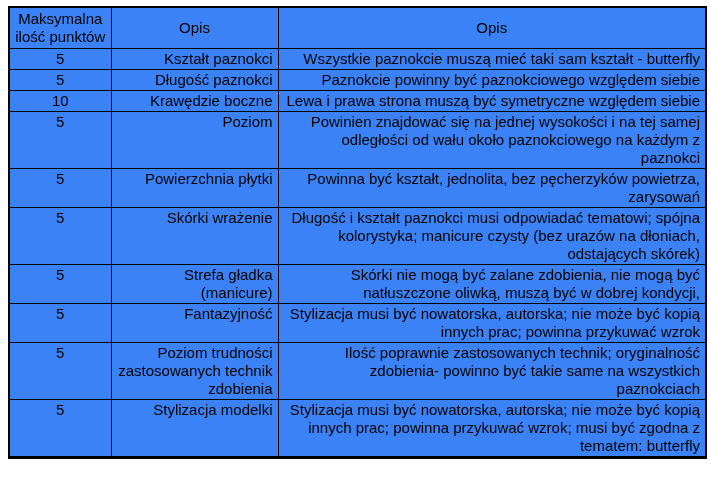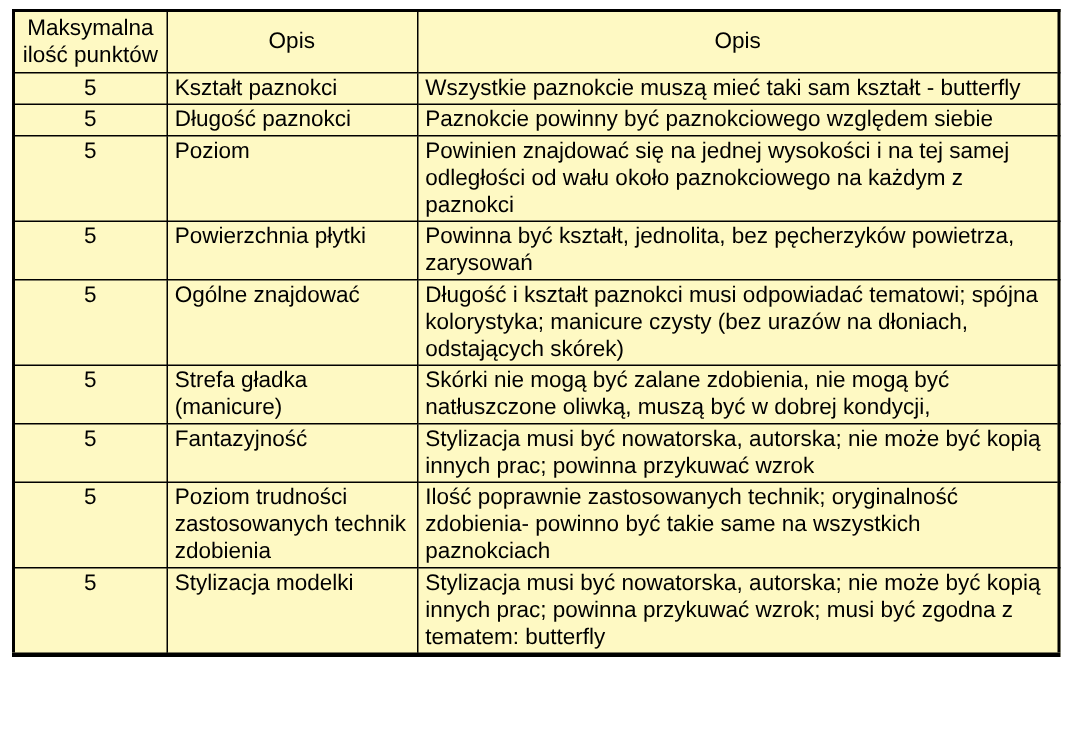--- a/index.html
+++ b/index.html
@@ -18,42 +18,42 @@
     position: absolute;
     left: 8px;
     top: 6px;
   }
   table.criteria {
     border-collapse: collapse;
     table-layout: fixed;
     width: 697px;
     border: 2px solid #000000;
     border-bottom-width: 3px;
-    background: #fef9c3;
+    background: #3b82f6;
   }
   col.c-points { width: 102px; }
   col.c-feature { width: 167px; }
   col.c-desc { width: 428px; }
   th, td {
     border: 1px solid #000000;
     font-size: 15px;
     line-height: 18px;
     color: #000000;
     padding: 1px 5px;
     overflow: hidden;
   }
   th {
     font-weight: normal;
     text-align: center;
     vertical-align: middle;
     padding: 2px 5px;
   }
   td {
     vertical-align: top;
-    text-align: left;
+    text-align: right;
   }
   td.points {
     text-align: center;
   }
 </style>
 </head>
 <body>
 
 <div class="page">
   <table class="criteria">
@@ -74,32 +74,37 @@
         <td class="points">5</td>
         <td>Kształt paznokci</td>
         <td>Wszystkie paznokcie muszą mieć taki sam kształt - butterfly</td>
       </tr>
       <tr>
         <td class="points">5</td>
         <td>Długość paznokci</td>
         <td>Paznokcie powinny być paznokciowego względem siebie</td>
       </tr>
       <tr>
+        <td class="points">10</td>
+        <td>Krawędzie boczne</td>
+        <td>Lewa i prawa strona muszą być symetryczne względem siebie</td>
+      </tr>
+      <tr>
         <td class="points">5</td>
         <td>Poziom</td>
         <td>Powinien znajdować się na jednej wysokości i na tej samej odległości od wału około paznokciowego na każdym z paznokci</td>
       </tr>
       <tr>
         <td class="points">5</td>
         <td>Powierzchnia płytki</td>
         <td>Powinna być kształt, jednolita, bez pęcherzyków powietrza, zarysowań</td>
       </tr>
       <tr>
         <td class="points">5</td>
-        <td>Ogólne znajdować</td>
+        <td>Skórki wrażenie</td>
         <td>Długość i kształt paznokci musi odpowiadać tematowi; spójna kolorystyka; manicure czysty (bez urazów na dłoniach, odstających skórek)</td>
       </tr>
       <tr>
         <td class="points">5</td>
         <td>Strefa gładka (manicure)</td>
         <td>Skórki nie mogą być zalane zdobienia, nie mogą być natłuszczone oliwką, muszą być w dobrej kondycji,</td>
       </tr>
       <tr>
         <td class="points">5</td>
         <td>Fantazyjność</td>

